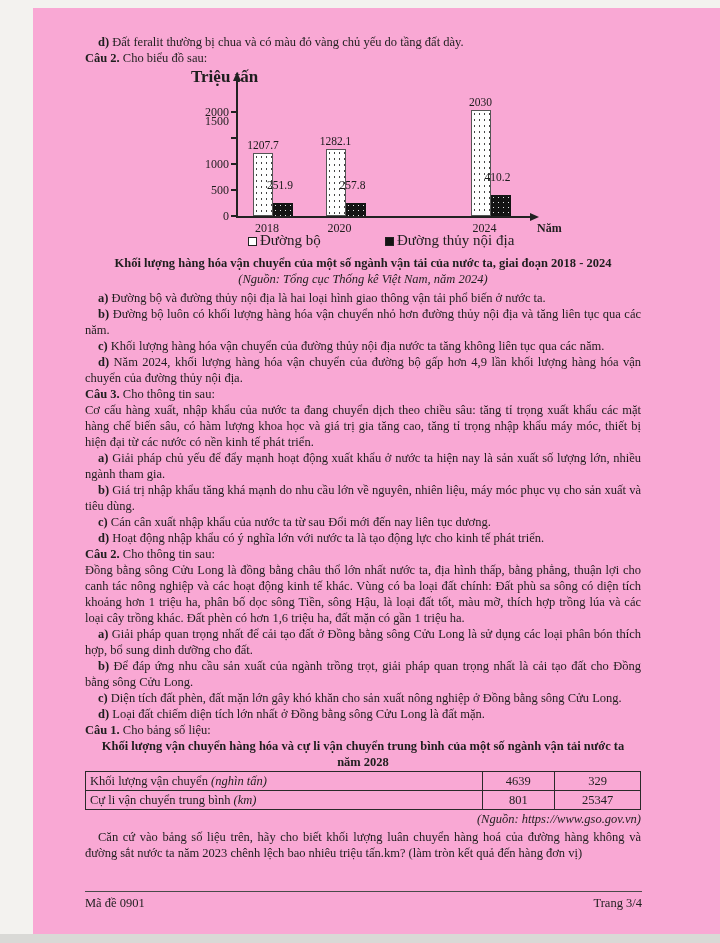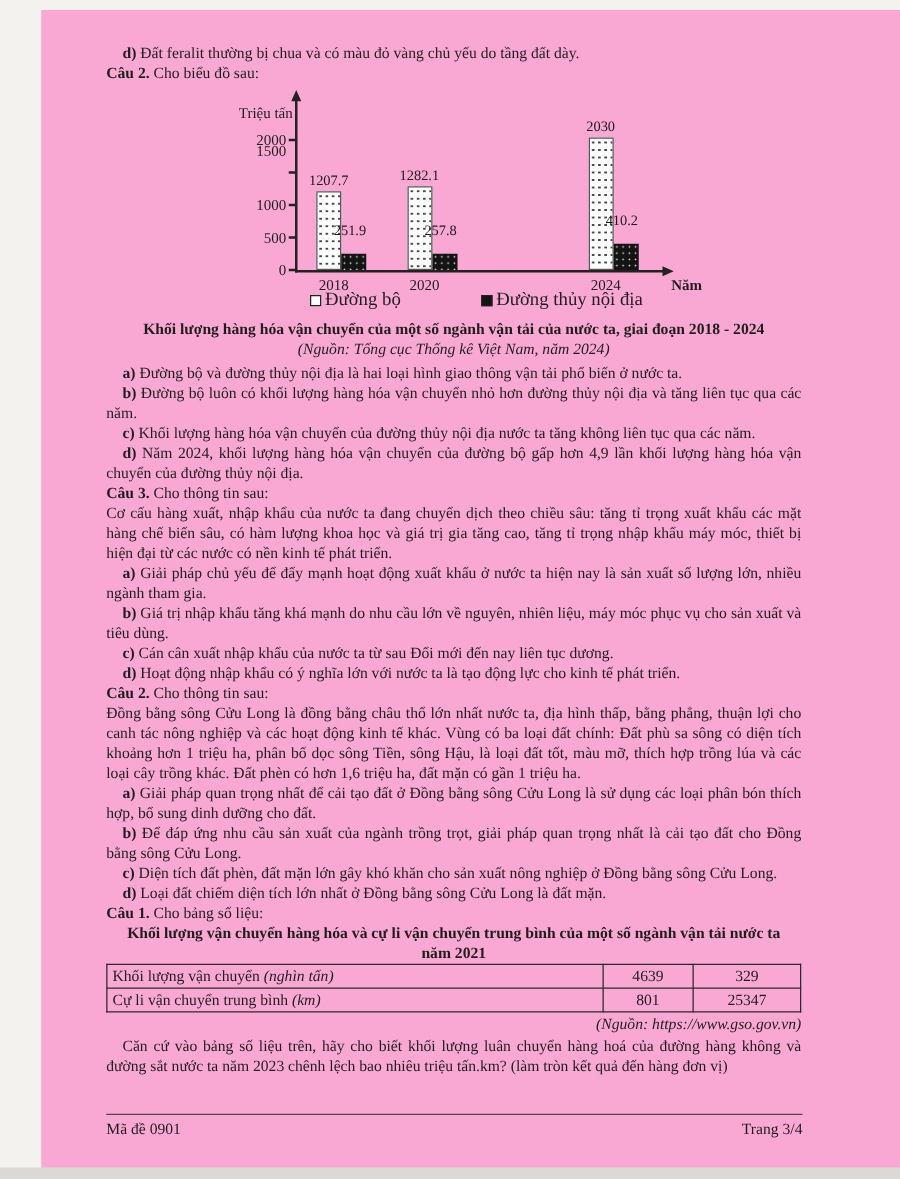--- a/index.html
+++ b/index.html
@@ -23,21 +23,21 @@
   p { margin:0; }
   .b { font-weight:bold; }
   .i { font-style:italic; }
   .opt { text-indent:13px; text-align:justify; }
   .head { text-align:left; }
   .just { text-align:justify; }
   .center { text-align:center; }
 
   
   .chart-wrap { position:relative; width:380px; height:186px; margin-left:106px; margin-top:2px; }
-  .chart-ylabel { position:absolute; left:0; top:14px; font-weight:normal; font-size:12px; }
+  .chart-ylabel { position:absolute; left:0; top:1px; font-weight:bold; font-size:17px; }
   .yaxis { position:absolute; left:45px; top:12px; width:2px; height:138px; background:#222; }
   .yarrow { position:absolute; left:41.5px; top:4px; width:0; height:0;
     border-left:4.5px solid transparent; border-right:4.5px solid transparent; border-bottom:9px solid #222; }
   .xaxis { position:absolute; left:45px; top:148px; width:296px; height:2px; background:#222; }
   .xarrow { position:absolute; left:339px; top:144.5px; width:0; height:0;
     border-top:4.5px solid transparent; border-bottom:4.5px solid transparent; border-left:9px solid #222; }
   .chart-xlabel { position:absolute; left:346px; top:152px; font-weight:bold; font-size:12px; }
   .ytick-line { position:absolute; width:6px; height:1.5px; background:#222; }
   .ytick-label { position:absolute; left:0; width:38px; text-align:right; font-size:12px; line-height:14px; }
   .bar { position:absolute; }
@@ -138,21 +138,21 @@
 
     <p class="head"><span class="b">Câu 2.</span> <span>Cho thông tin sau:</span></p>
     <p class="just">Đồng bằng sông Cửu Long là đồng bằng châu thổ lớn nhất nước ta, địa hình thấp, bằng phẳng, thuận lợi cho canh tác nông nghiệp và các hoạt động kinh tế khác. Vùng có ba loại đất chính: Đất phù sa sông có diện tích khoảng hơn 1 triệu ha, phân bố dọc sông Tiền, sông Hậu, là loại đất tốt, màu mỡ, thích hợp trồng lúa và các loại cây trồng khác. Đất phèn có hơn 1,6 triệu ha, đất mặn có gần 1 triệu ha.</p>
     <p class="opt"><span class="b">a)</span> <span>Giải pháp quan trọng nhất để cải tạo đất ở Đồng bằng sông Cửu Long là sử dụng các loại phân bón thích hợp, bổ sung dinh dưỡng cho đất.</span></p>
     <p class="opt"><span class="b">b)</span> <span>Để đáp ứng nhu cầu sản xuất của ngành trồng trọt, giải pháp quan trọng nhất là cải tạo đất cho Đồng bằng sông Cửu Long.</span></p>
     <p class="opt"><span class="b">c)</span> <span>Diện tích đất phèn, đất mặn lớn gây khó khăn cho sản xuất nông nghiệp ở Đồng bằng sông Cửu Long.</span></p>
     <p class="opt"><span class="b">d)</span> <span>Loại đất chiếm diện tích lớn nhất ở Đồng bằng sông Cửu Long là đất mặn.</span></p>
 
     <p class="head"><span class="b">Câu 1.</span> <span>Cho bảng số liệu:</span></p>
     <p class="center b">Khối lượng vận chuyển hàng hóa và cự li vận chuyển trung bình của một số ngành vận tải nước ta</p>
-    <p class="center b">năm 2021</p>
+    <p class="center b">năm 2028</p>
 
     <table>
       <tbody>
       <tr>
         <td class="lab"><span>Khối lượng vận chuyển</span> <span class="i">(nghìn tấn)</span></td>
         <td class="num">4639</td>
         <td class="num">329</td>
       </tr>
       <tr>
         <td class="lab"><span>Cự li vận chuyển trung bình</span> <span class="i">(km)</span></td>

